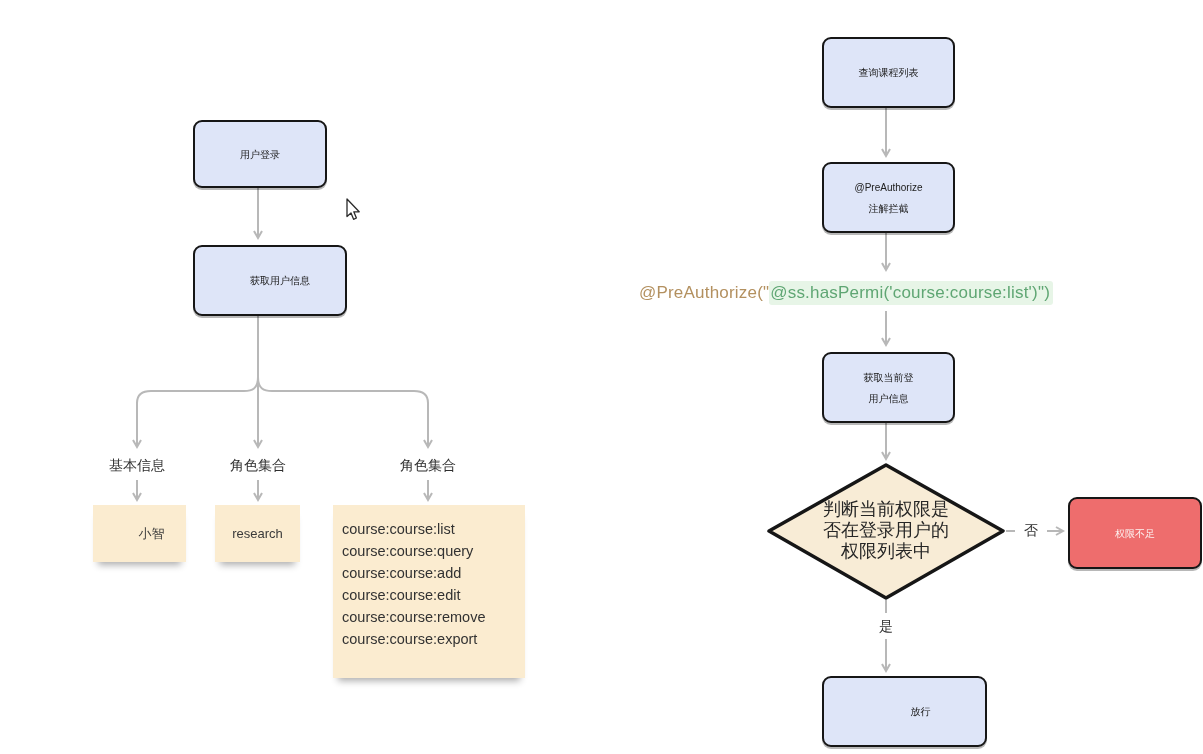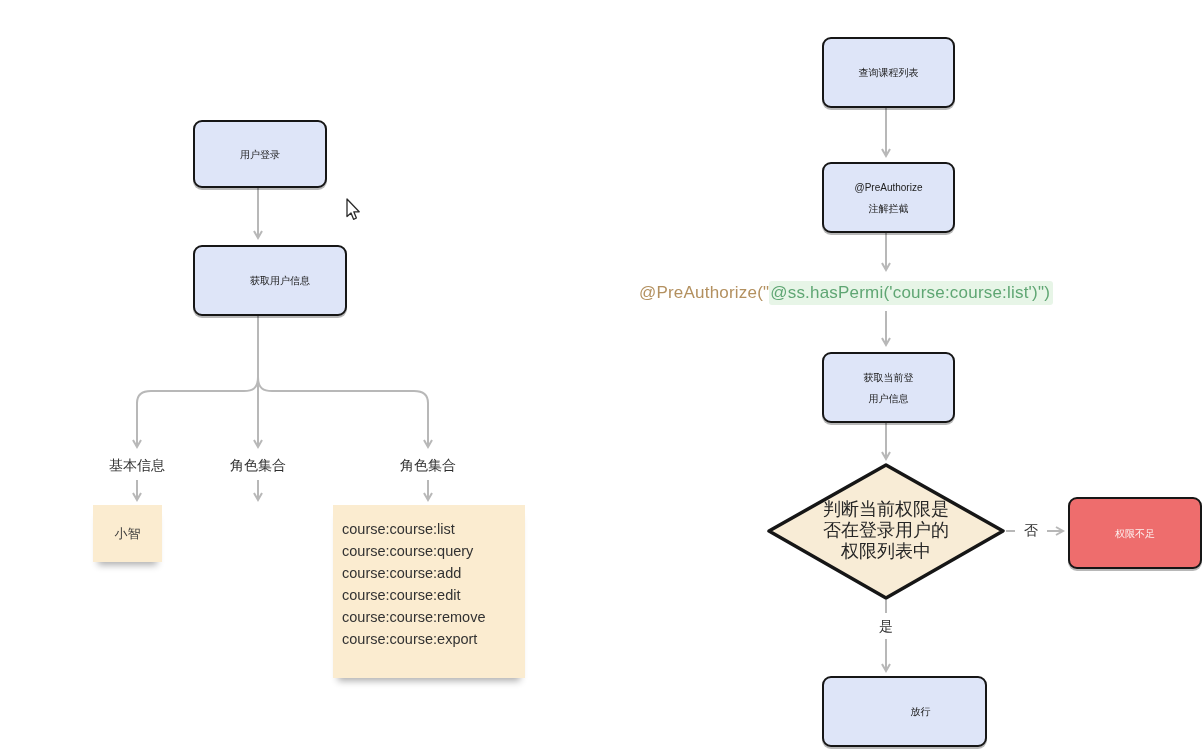--- a/index.html
+++ b/index.html
@@ -116,22 +116,25 @@
     <span>用户登录</span>
   </div>
   <div class="node" style="left:193px;top:245px;width:130px;height:67px;padding-left:20px;">
     <span>获取用户信息</span>
   </div>
 
   <div class="branch-label" style="left:137px;top:457px;">基本信息</div>
   <div class="branch-label" style="left:258px;top:457px;">角色集合</div>
   <div class="branch-label" style="left:428px;top:457px;">角色集合</div>
 
-  <div class="sticky" style="left:93px;top:505px;width:69px;height:57px;">
+  <div class="sticky" style="left:93px;top:505px;width:69px;height:57px;padding-left:24px;">
     <span>小智</span>
+  </div>
+  <div class="sticky" style="left:215px;top:505px;width:85px;height:57px;">
+    <span>research</span>
   </div>
   <div class="sticky big" style="left:333px;top:505px;width:192px;height:173px;">
     <div>course:course:list</div>
     <div>course:course:query</div>
     <div>course:course:add</div>
     <div>course:course:edit</div>
     <div>course:course:remove</div>
     <div>course:course:export</div>
   </div>
 

